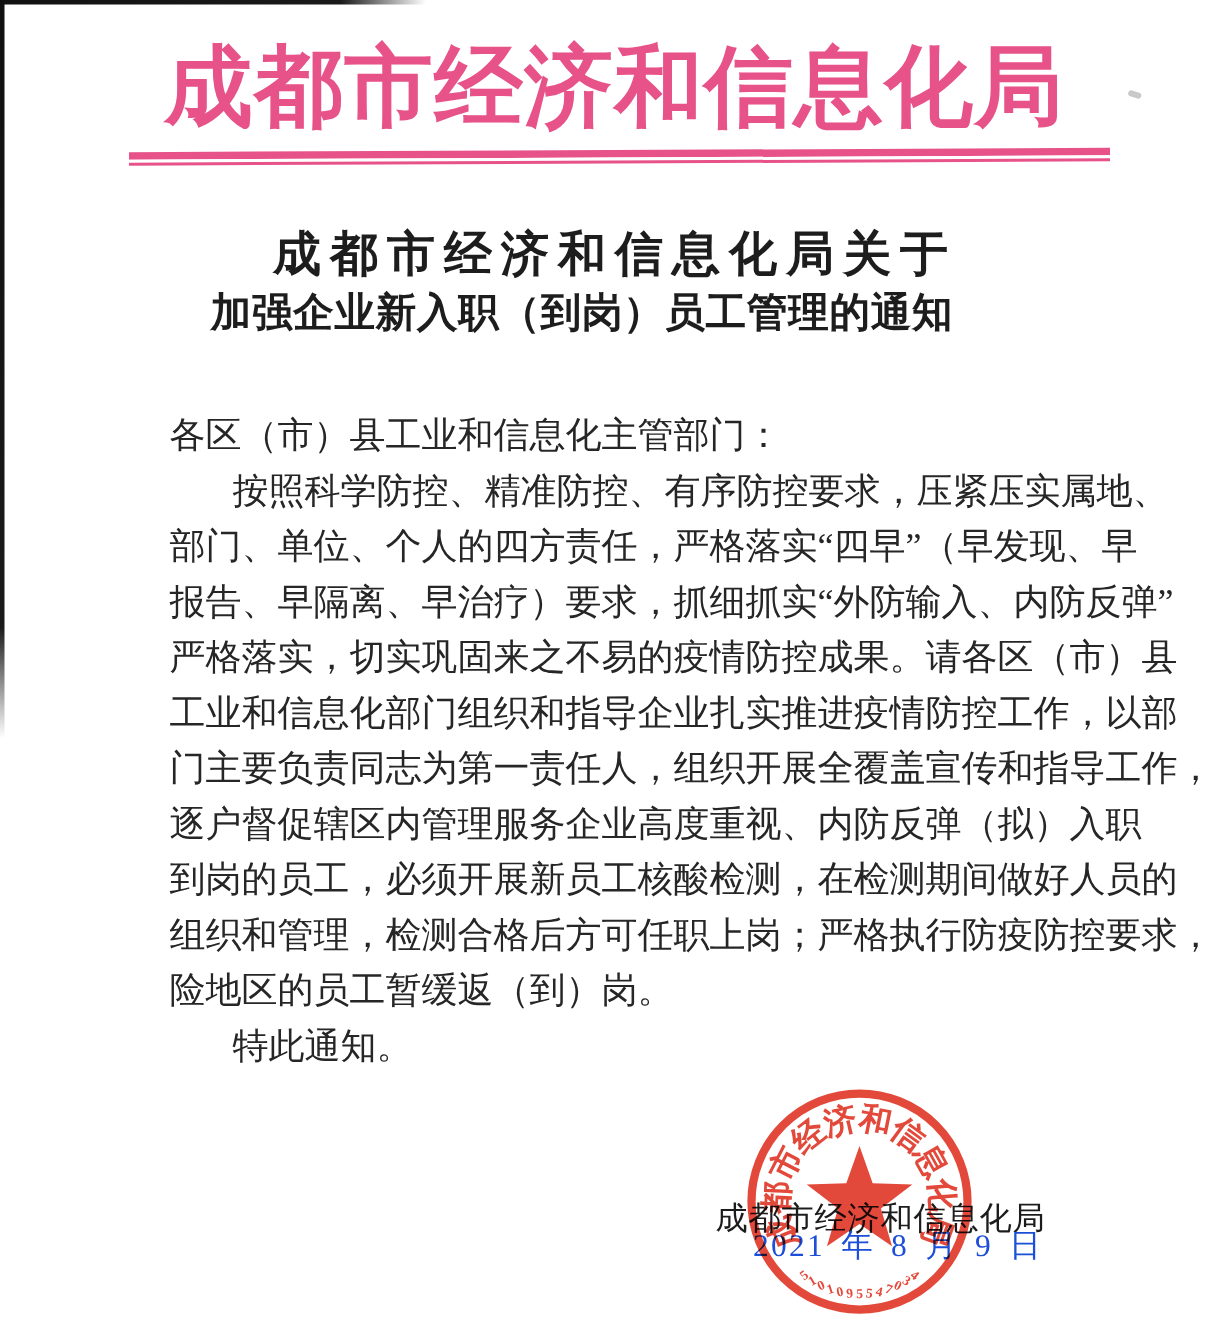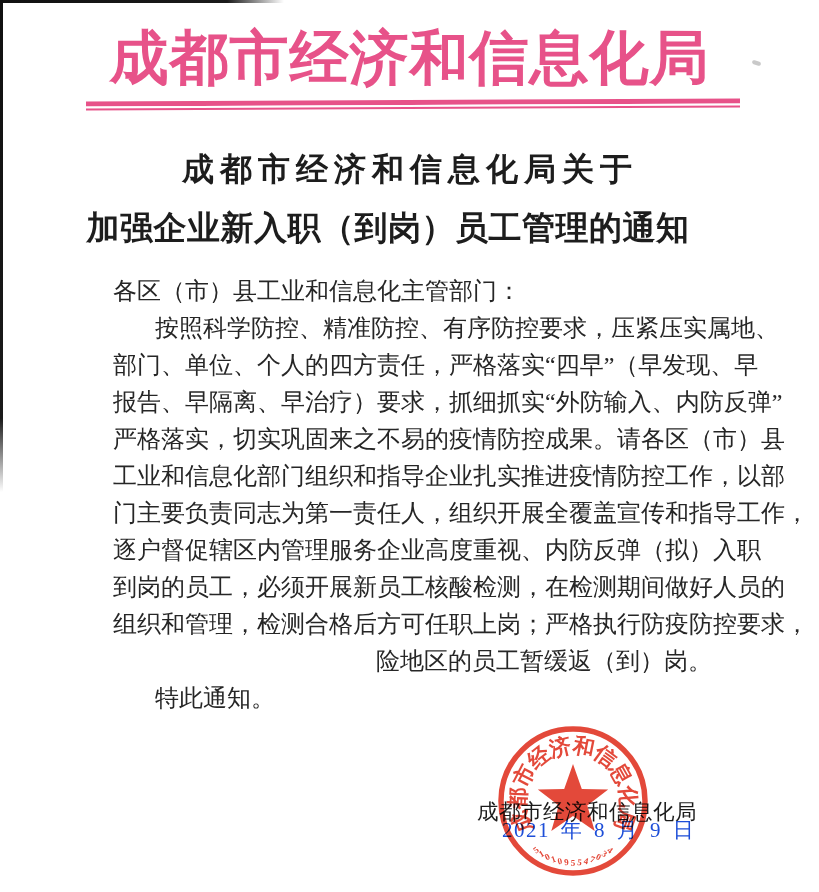--- a/index.html
+++ b/index.html
@@ -23,30 +23,30 @@
     font-size:59px;font-weight:bold;color:var(--pink);letter-spacing:1px;white-space:nowrap;}
   .divider{position:absolute;left:86px;top:100px;width:654px;transform:rotate(-0.25deg);}
   .divider .thick{height:5px;background:var(--pink);}
   .divider .gap{height:2px;background:#fff;}
   .divider .thin{height:1.5px;background:var(--pink);}
 
   
   .doc-title{position:absolute;left:100px;top:150px;width:620px;text-align:center;
     color:var(--ink);font-weight:bold;}
   .doc-title .t1{font-size:32px;line-height:39px;letter-spacing:6px;white-space:nowrap;}
-  .doc-title .t2{font-size:33px;line-height:39px;letter-spacing:0.5px;white-space:nowrap;
-    transform:translateX(-22px);margin-top:20px;}
+  .doc-title .t2{font-size:27px;line-height:39px;letter-spacing:0.5px;white-space:nowrap;
+    transform:translateX(-22px);}
 
   
   .body-block{position:absolute;left:113px;top:273px;width:599px;
     font-size:24px;line-height:37px;color:#262626;}
   .salutation{white-space:nowrap;}
   .bline{text-align:justify;text-align-last:justify;height:37px;overflow:visible;white-space:nowrap;text-justify:inter-character;}
   .bline.indent{text-indent:42px;}
-  .bline.short{text-align:right;text-align-last:auto;}
+  .bline.short{text-align:left;text-align-last:auto;}
   .closing{text-indent:42px;}
 
   
   .sig{position:absolute;left:477px;top:797px;font-size:21.5px;color:#1c1c1c;
     letter-spacing:0.5px;white-space:nowrap;}
   .date{position:absolute;left:502px;top:816px;font-size:21px;color:#1d4ed8;
     letter-spacing:1.5px;word-spacing:4px;white-space:nowrap;}
 
   
   .seal{position:absolute;left:488px;top:716px;width:170px;height:170px;

